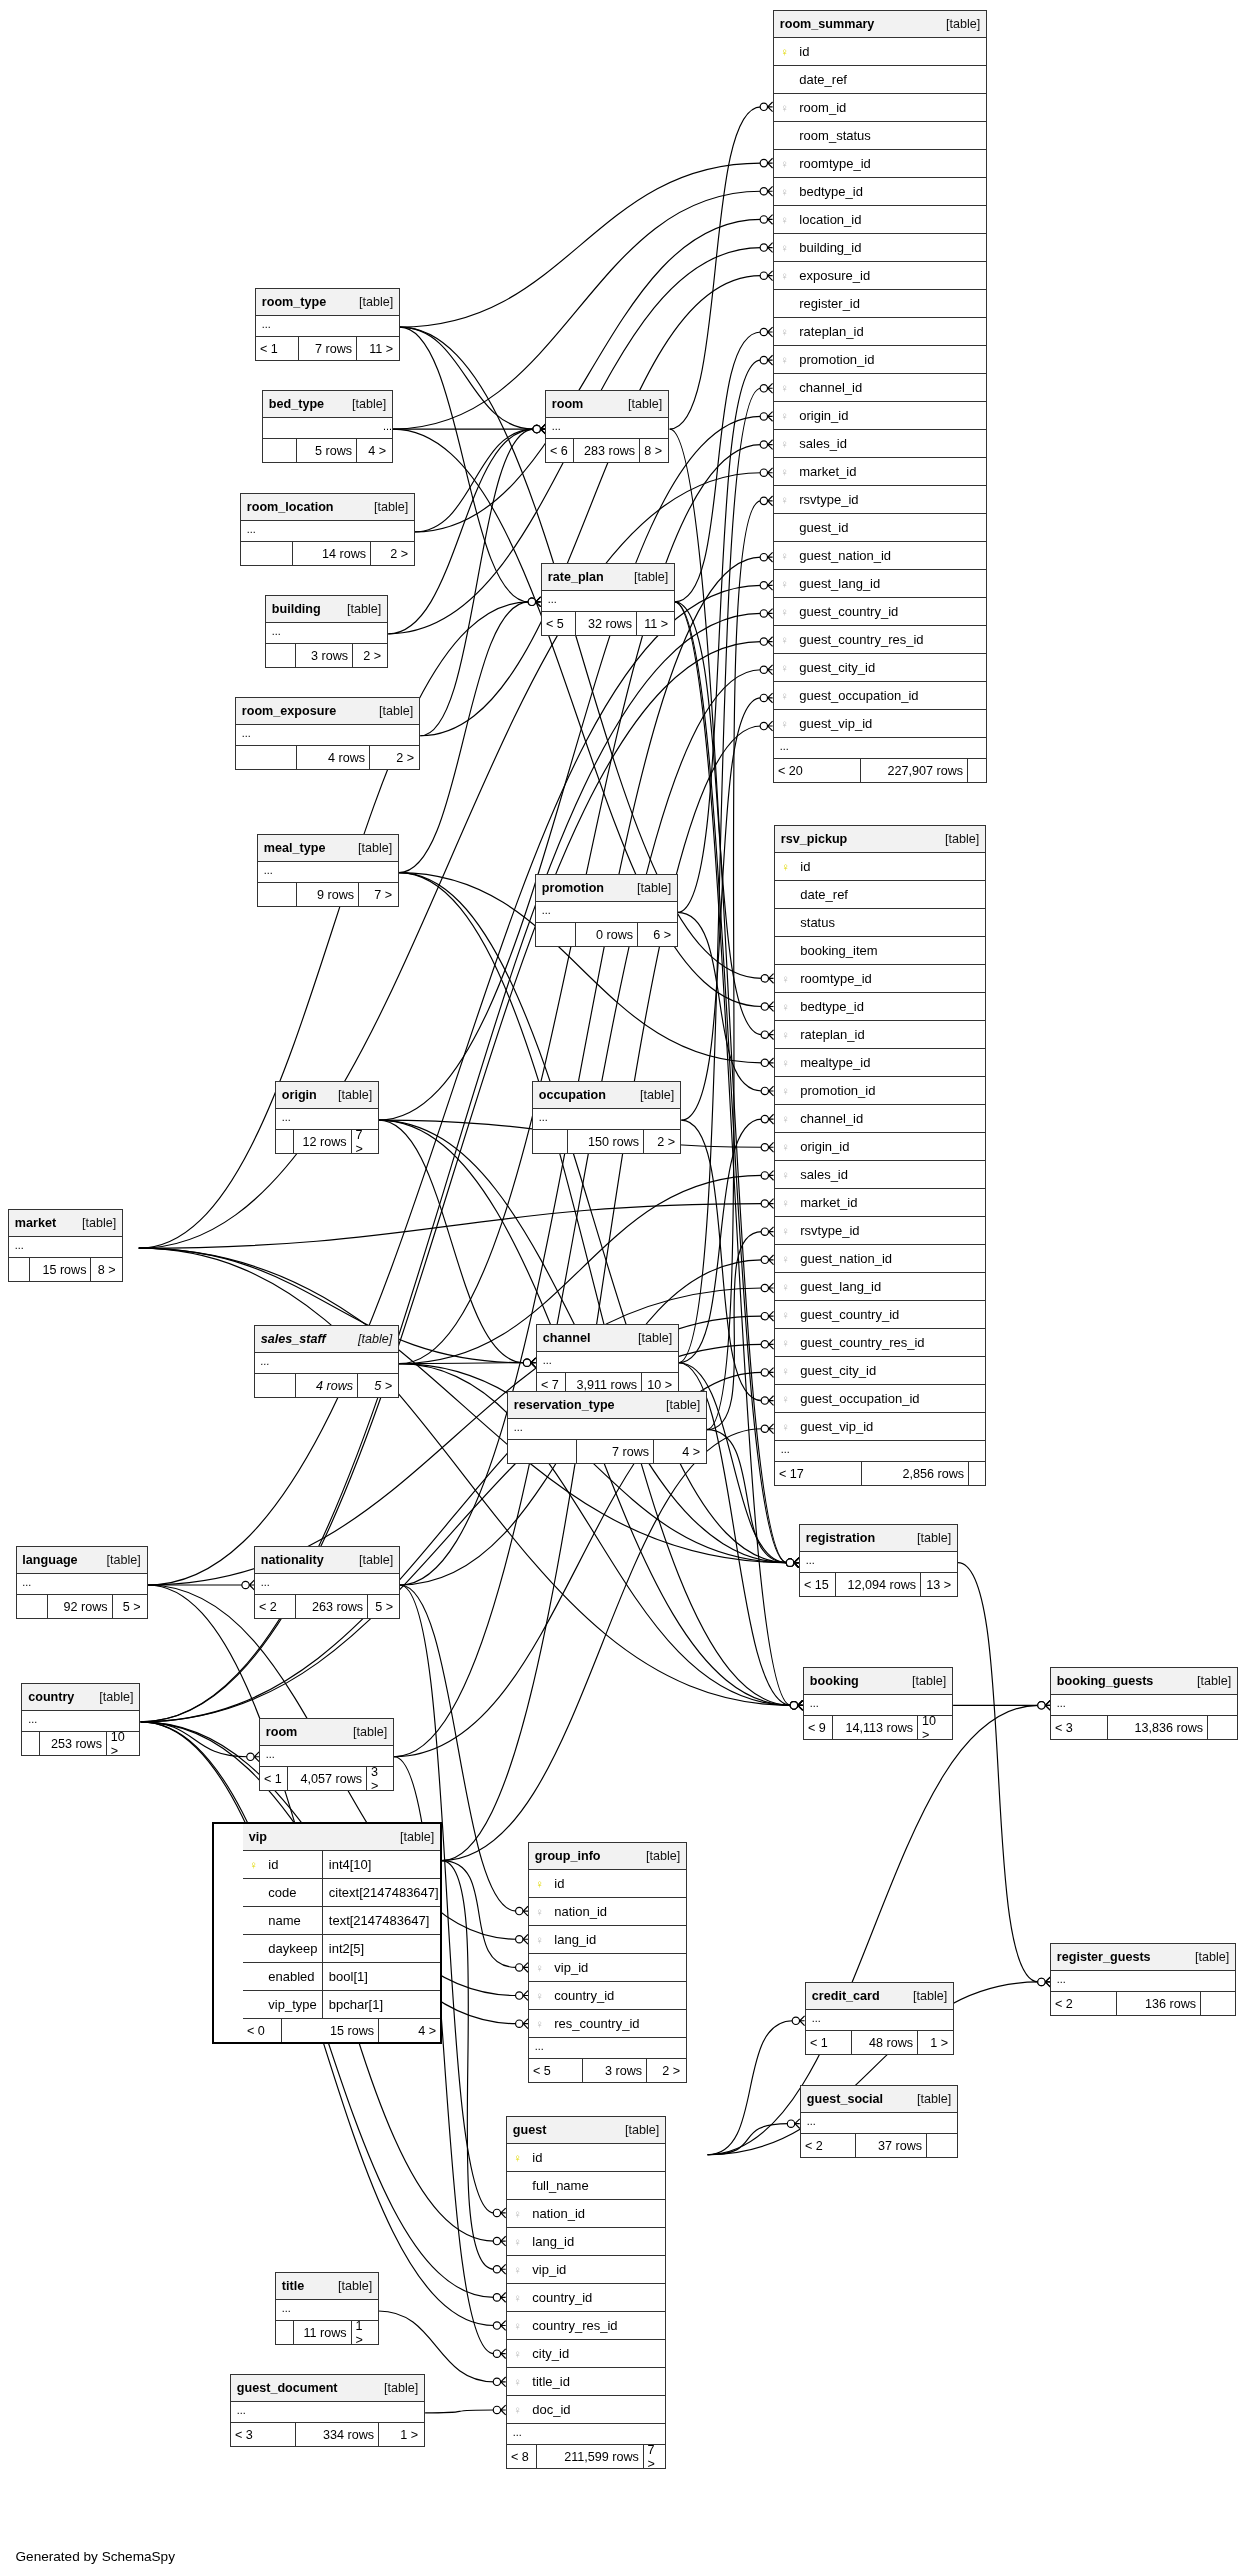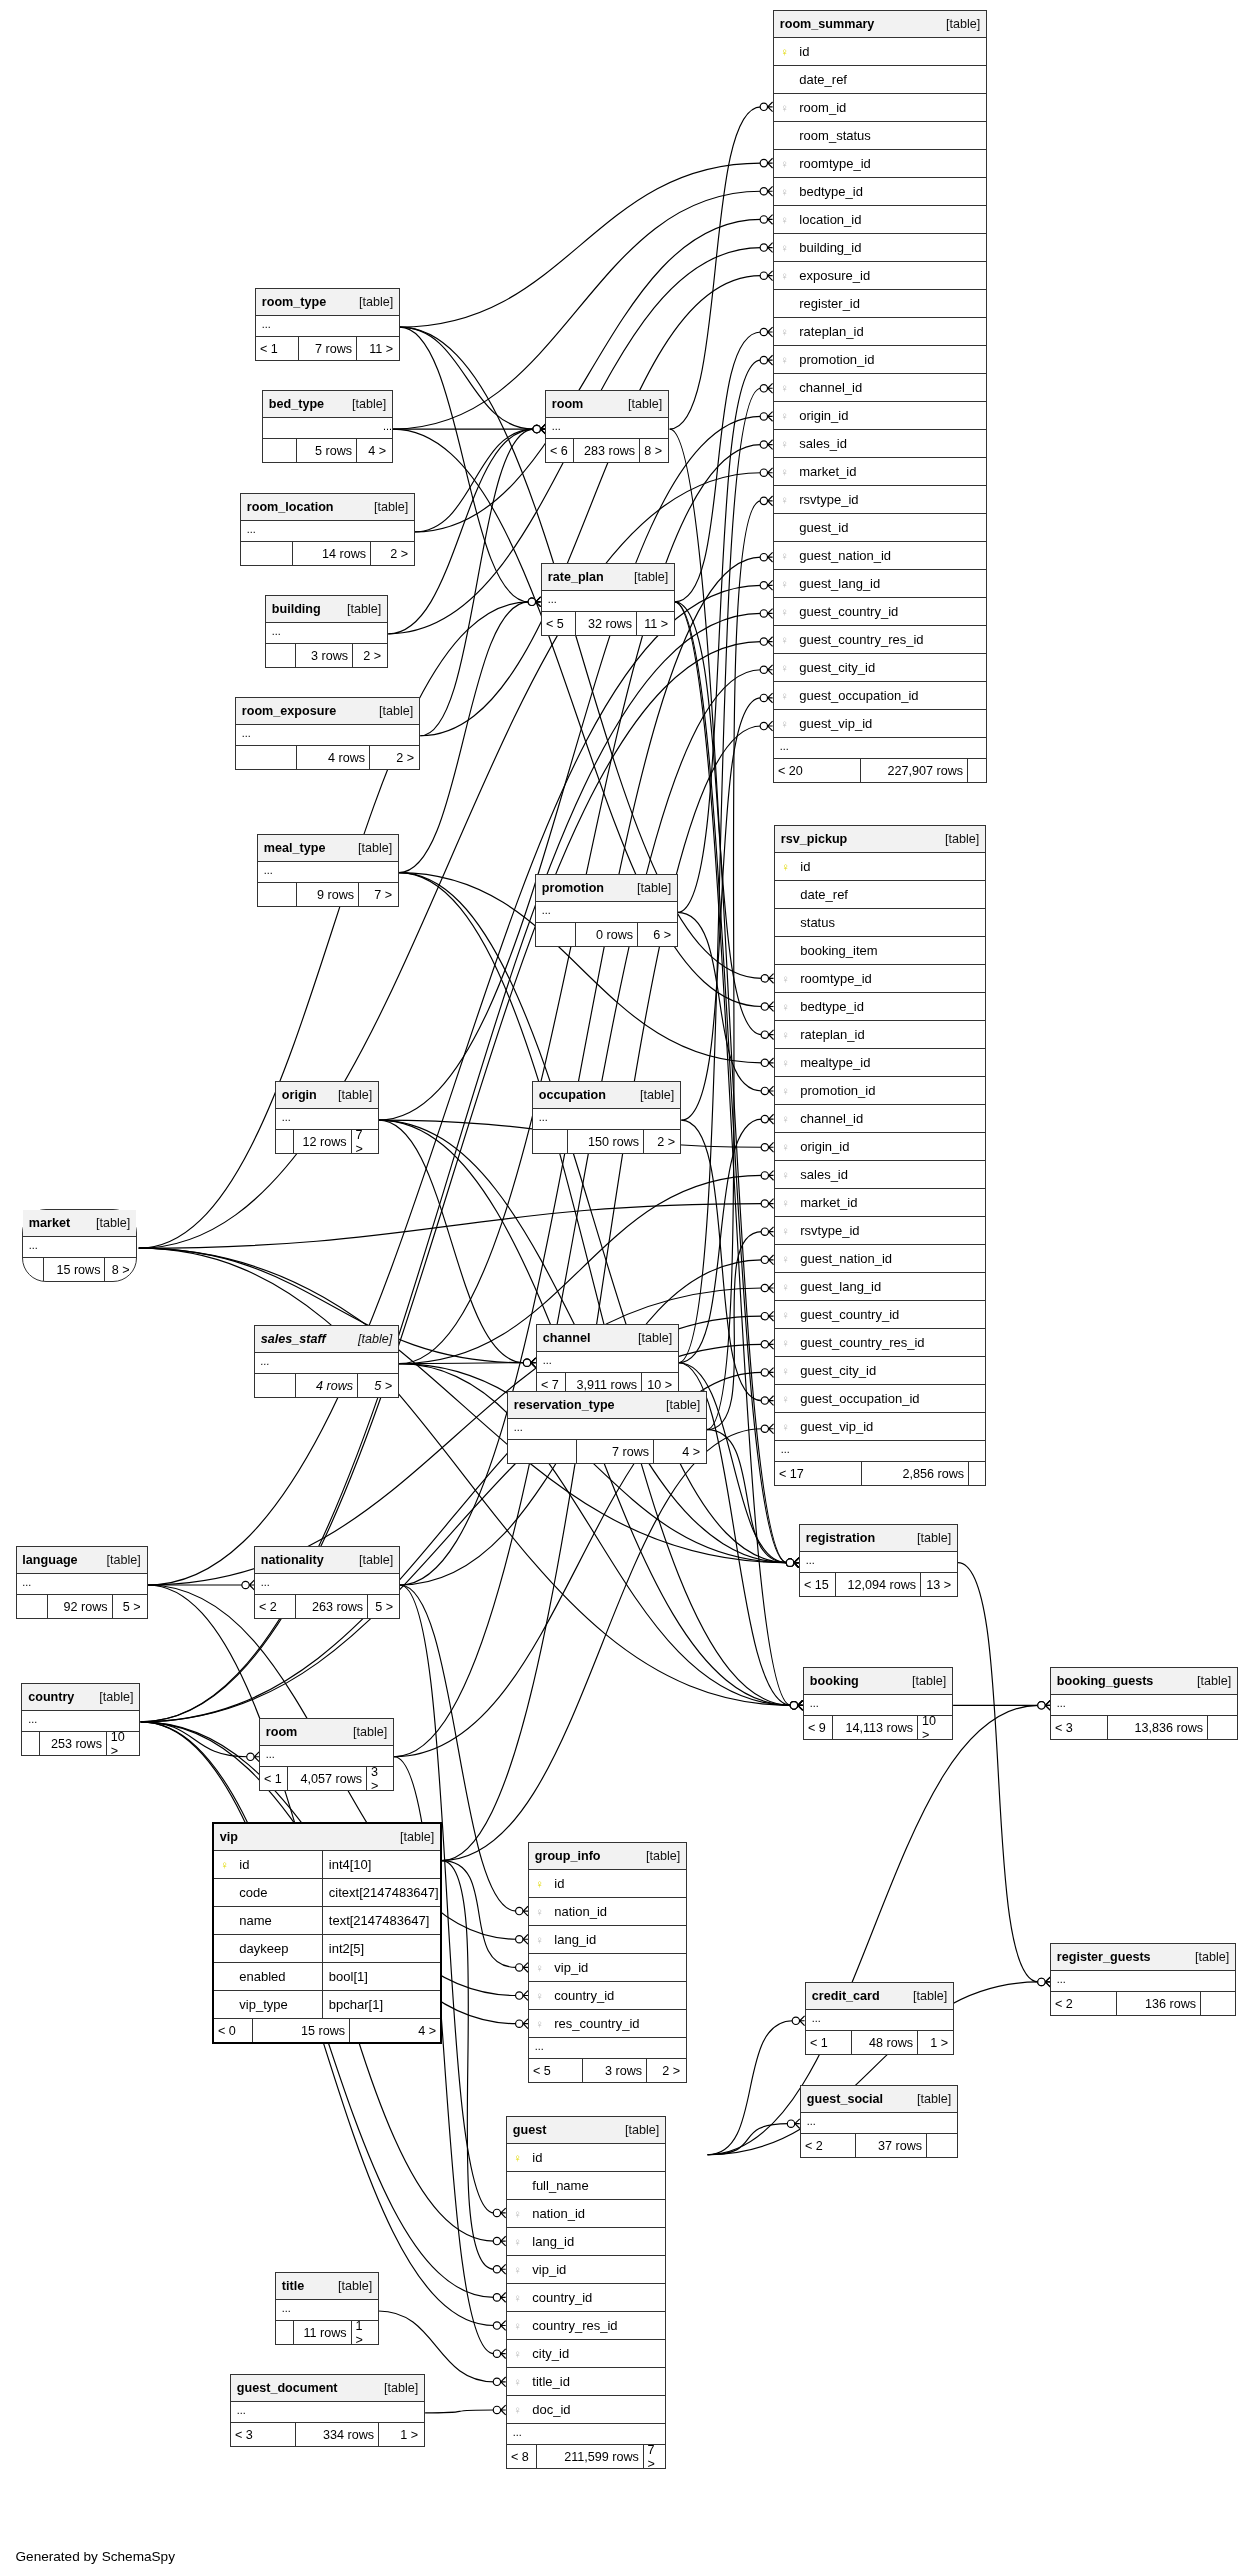--- a/index.html
+++ b/index.html
@@ -619,21 +619,21 @@
         <span class="name">occupation</span>
         <span class="kind">[table]</span>
       </div>
       <div class="ell">...</div>
       <div class="foot">
         <span class="parents" style="width: 35px;"></span>
         <span class="rows" style="flex: 0 0 76px;">150 rows</span>
         <span class="children" style="width: 35px;">2 &gt;</span>
       </div>
     </div>
-    <div class="tbl" style="left: 22px; top: 1209px; width: 115px; border-radius: 24px;">
+    <div class="tbl" style="left: 8px; top: 1209px; width: 115px;">
       <div class="hdr">
         <span class="name">market</span>
         <span class="kind">[table]</span>
       </div>
       <div class="ell">...</div>
       <div class="foot">
         <span class="parents" style="width: 21.4px;"></span>
         <span class="rows" style="flex: 0 0 61px;">15 rows</span>
         <span class="children" style="width: 28px;">8 &gt;</span>
       </div>
@@ -787,21 +787,21 @@
         <span class="name">guest_social</span>
         <span class="kind">[table]</span>
       </div>
       <div class="ell">...</div>
       <div class="foot">
         <span class="parents" style="width: 55px;">&lt; 2</span>
         <span class="rows" style="flex: 0 0 71px;">37 rows</span>
         <span class="children" style="width: 28px;"></span>
       </div>
     </div>
-    <div class="tbl focus" style="left: 212px; top: 1822px; width: 230px;">
+    <div class="tbl focus" style="left: 212px; top: 1822px; width: 230px; padding-left: 29px;">
       <div class="hdr">
         <span class="name">vip</span>
         <span class="kind">[table]</span>
       </div>
       <div class="row">
         <span class="key pk">♀</span>
         <span class="col">id</span>
         <span class="type">int4[10]</span>
       </div>
       <div class="row">

